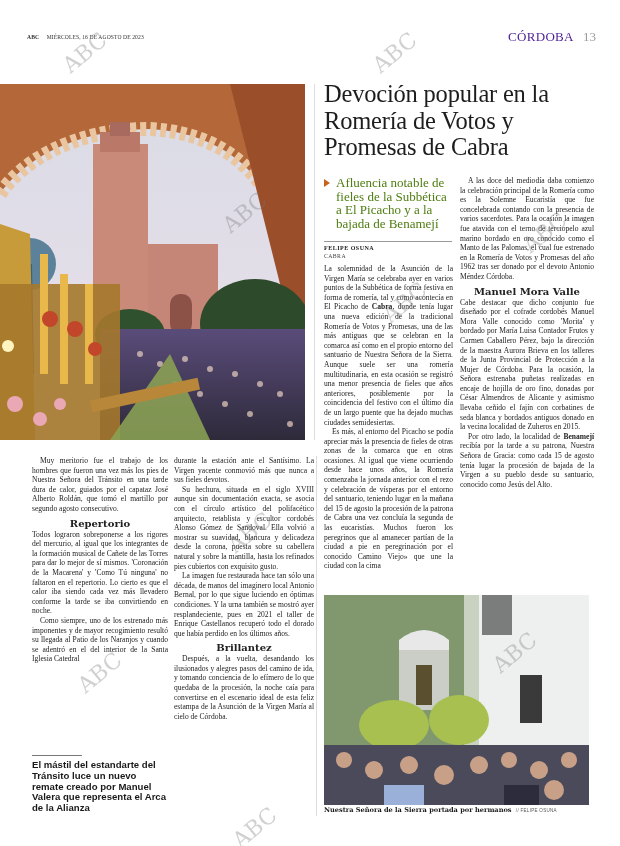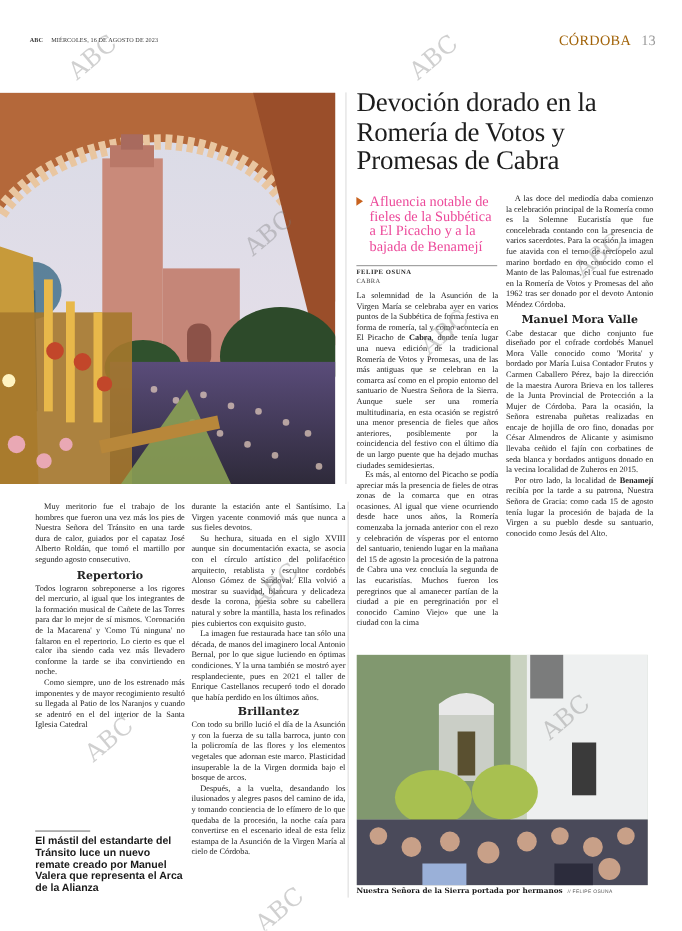--- a/index.html
+++ b/index.html
@@ -2,30 +2,30 @@
 <html><head>
 <meta charset="utf-8">
 <style>
   * { box-sizing: border-box; margin: 0; padding: 0; }
   html, body { width: 620px; height: 846px; background: #ffffff; overflow: hidden; }
   body { position: relative; font-family: "DejaVu Serif", serif; color: #1c1c1c; }
 
   .masthead-left { position: absolute; left: 27px; top: 34px; font-size: 5.6px; letter-spacing: 0.1px; color: #333; font-family: "Liberation Serif", serif; }
   .masthead-left .brand { font-weight: bold; margin-right: 6px; }
   .masthead-right { position: absolute; right: 24px; top: 29px; font-family: "Liberation Serif", serif; font-size: 13px; }
-  .masthead-right .section { color: #a16207; letter-spacing: 0.3px; }
+  .masthead-right .section { color: #4c1d95; letter-spacing: 0.3px; }
   .masthead-right .page { color: #9a9a9a; margin-left: 6px; text-align: right; }
 
   .hero-photo { position: absolute; left: 0; top: 84px; width: 305px; height: 356px; overflow: hidden; }
   .hero-photo svg { display: block; }
   .vrule { position: absolute; left: 314px; top: 84px; width: 1px; height: 356px; background: #ddd; }
 
   .headline { position: absolute; left: 324px; top: 81px; width: 270px; font-family: "Liberation Serif", serif; font-size: 24.5px; line-height: 26.5px; color: #1d1d1d; font-weight: normal; letter-spacing: -0.2px; }
 
-  .subhead { position: absolute; left: 324px; top: 176px; width: 128px; font-family: "Liberation Serif", serif; font-size: 13px; line-height: 13.6px; color: #ec4899; padding-left: 12px; }
+  .subhead { position: absolute; left: 324px; top: 176px; width: 128px; font-family: "Liberation Serif", serif; font-size: 13px; line-height: 13.6px; color: #4d7c0f; padding-left: 12px; }
   .subhead .arrow { position: absolute; left: 0; top: 3px; width: 0; height: 0; border-top: 4px solid transparent; border-bottom: 4px solid transparent; border-left: 6px solid #c8621e; }
 
   .byline-rule { position: absolute; left: 324px; top: 241px; width: 128px; height: 1px; background: #999; }
   .byline { position: absolute; left: 324px; top: 245px; font-size: 6px; font-weight: bold; letter-spacing: 0.5px; font-family: "Liberation Serif", serif; }
   .dateline { position: absolute; left: 324px; top: 253px; font-size: 5.8px; letter-spacing: 0.4px; color: #444; font-family: "Liberation Serif", serif; }
 
   .col { position: absolute; font-family: "Liberation Serif", serif; font-size: 7.55px; line-height: 9.6px; color: #222; text-align: justify; hyphens: auto; }
   .col p { margin: 0; }
   .col p.indent { text-indent: 8px; }
   .col b { font-weight: bold; }
@@ -122,21 +122,21 @@
         <circle cx="40" cy="335" r="7"></circle>
         <circle cx="60" cy="320" r="6"></circle>
       </g>
     <path d="M110 356 L170 270 L210 356 Z" fill="#8aa054" opacity="0.9"></path>
     <rect x="90" y="305" width="110" height="12" fill="#b8873a" transform="rotate(-12 145 311)"></rect>
     <circle cx="8" cy="262" r="6" fill="#fff3c0"></circle>
   </svg>
 </div>
 <div class="vrule"></div>
 
-<h1 class="headline">Devoción dorado en la Romería de Votos y Promesas de Cabra</h1>
+<h1 class="headline">Devoción popular en la Romería de Votos y Promesas de Cabra</h1>
 
 <div class="subhead">
   <span class="arrow"></span>
   <span>Afluencia notable de fieles de la Subbética a El Picacho y a la bajada de Benamejí</span>
 </div>
 
 <div class="byline-rule"></div>
 <div class="byline">FELIPE OSUNA</div>
 <div class="dateline">CABRA</div>
 
@@ -160,21 +160,20 @@
 </div>
 
 <div class="pullquote-rule"></div>
 <div class="pullquote">El mástil del estandarte del Tránsito luce un nuevo remate creado por Manuel Valera que representa el Arca de la Alianza</div>
 
 <div class="col colB">
   <p>durante la estación ante el Santísimo. La Virgen yacente conmovió más que nunca a sus fieles devotos.</p>
   <p class="indent">Su hechura, situada en el siglo XVIII aunque sin documentación exacta, se asocia con el círculo artístico del polifacético arquitecto, retablista y escultor cordobés Alonso Gómez de Sandoval. Ella volvió a mostrar su suavidad, blancura y delicadeza desde la corona, puesta sobre su cabellera natural y sobre la mantilla, hasta los refinados pies cubiertos con exquisito gusto.</p>
   <p class="indent">La imagen fue restaurada hace tan sólo una década, de manos del imaginero local Antonio Bernal, por lo que sigue luciendo en óptimas condiciones. Y la urna también se mostró ayer resplandeciente, pues en 2021 el taller de Enrique Castellanos recuperó todo el dorado que había perdido en los últimos años.</p>
   <h3>Brillantez</h3>
-  <p>Con todo su brillo lució el día de la Asunción y con la fuerza de su talla barroca, junto con la policromía de las flores y los elementos vegetales que adornan este marco. Plasticidad insuperable la de la Virgen dormida bajo el bosque de arcos.</p>
   <p class="indent">Después, a la vuelta, desandando los ilusionados y alegres pasos del camino de ida, y tomando conciencia de lo efímero de lo que quedaba de la procesión, la noche caía para convertirse en el escenario ideal de esta feliz estampa de la Asunción de la Virgen María al cielo de Córdoba.</p>
 </div>
 
 <div class="vrule2"></div>
 
 <div class="photo2">
   <svg width="265" height="210" viewBox="0 0 265 210">
     <rect width="265" height="210" fill="#c9d2c0"></rect>
     <rect x="0" y="0" width="140" height="150" fill="#6f8a5a" opacity="0.8"></rect>
     <rect x="155" y="0" width="110" height="150" fill="#eef0f0"></rect>

